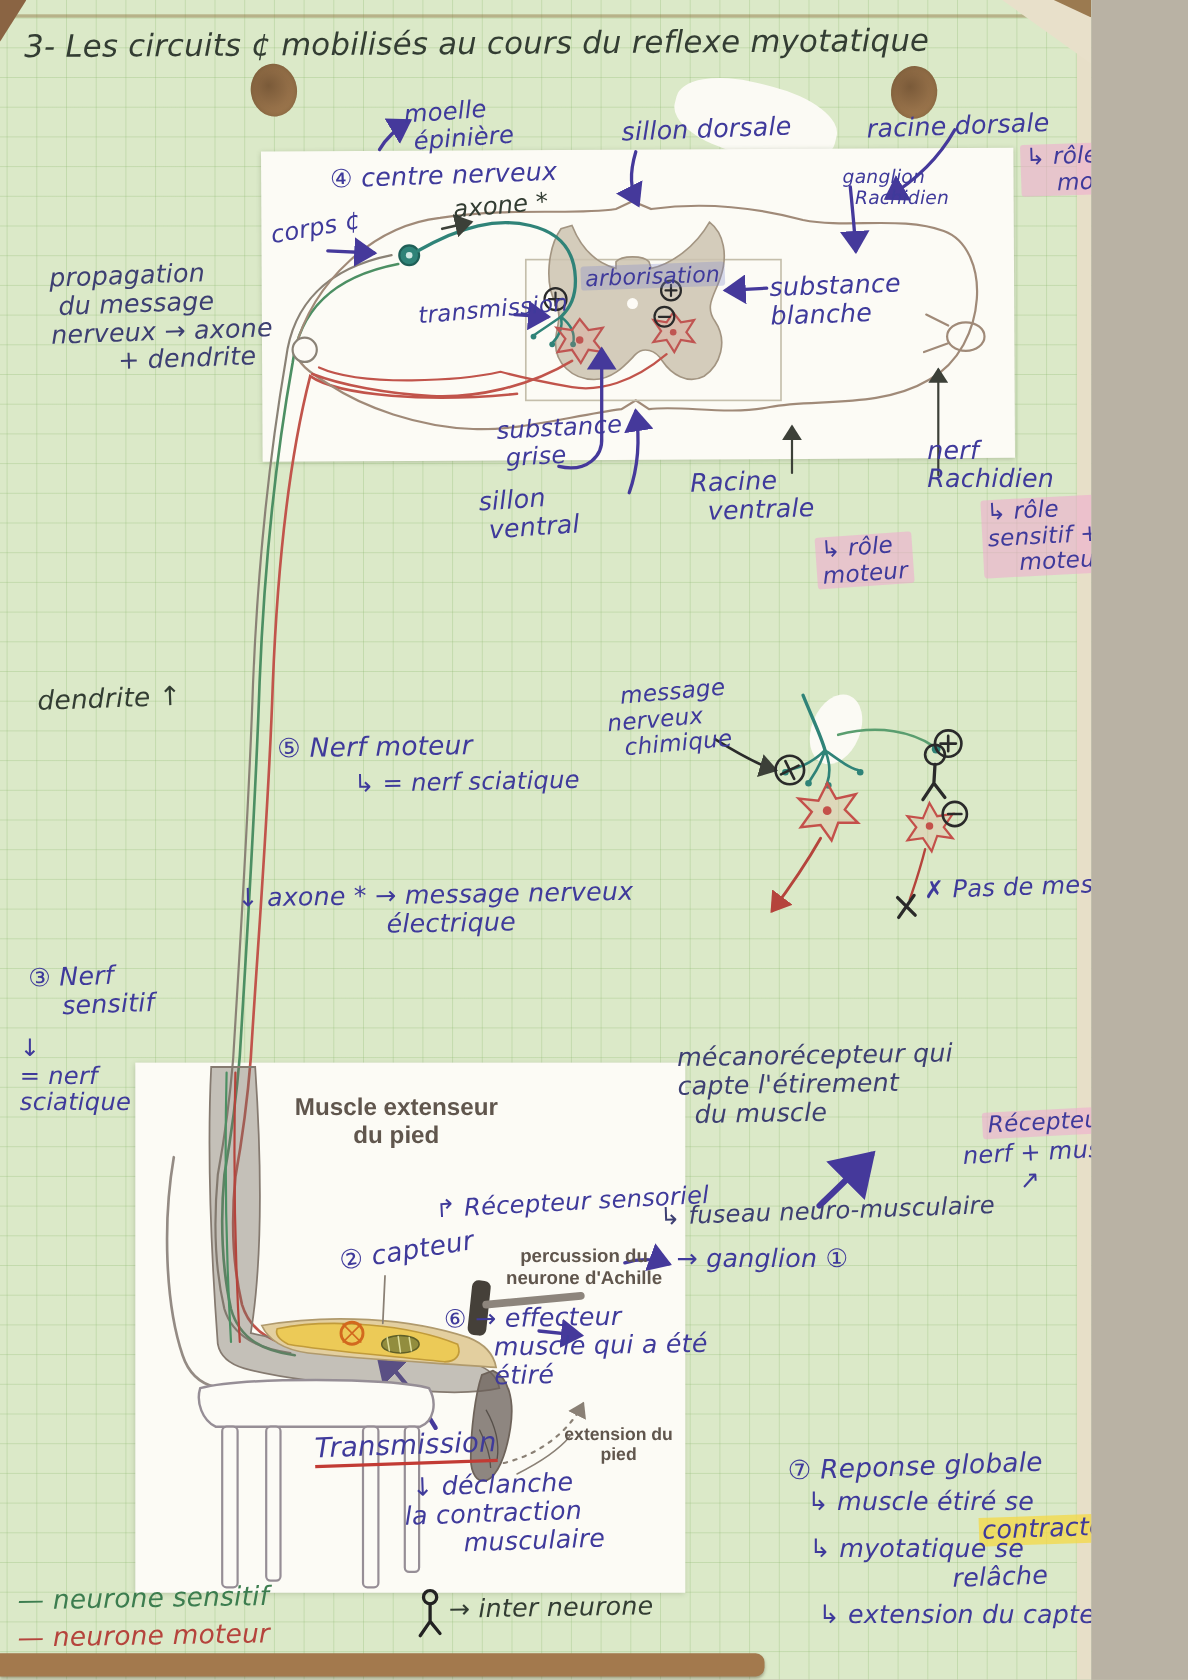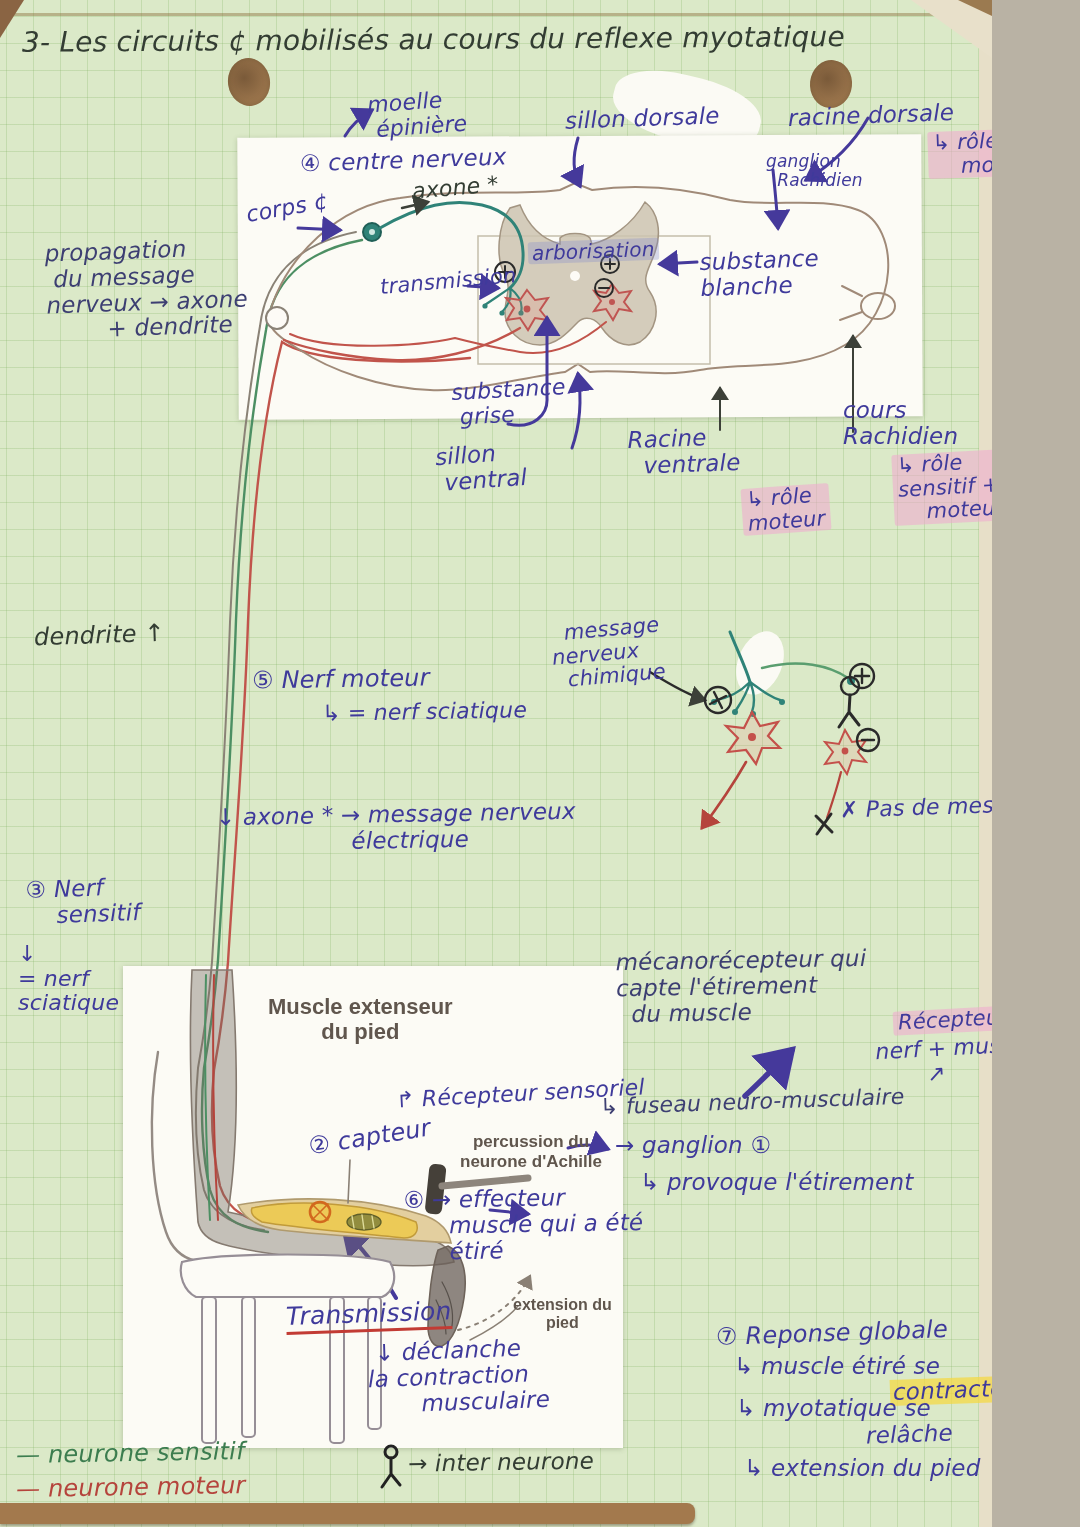--- a/index.html
+++ b/index.html
@@ -213,21 +213,21 @@
   <div class="lbl hw ink" style="left:380px;top:270px;font-size:21px;transform:rotate(-5deg)">transmission</div>
   <div class="lbl hw ink bluebox" style="left:528px;top:240px;font-size:20px;transform:rotate(-2deg)">arborisation</div>
   <div class="lbl hw ink" style="left:452px;top:378px;font-size:22px;transform:rotate(-3deg)">substance
  grise</div>
   <div class="lbl hw ink" style="left:436px;top:442px;font-size:23px;transform:rotate(-4deg)">sillon
  ventral</div>
   <div class="lbl hw ink" style="left:628px;top:426px;font-size:23px;transform:rotate(-2deg)">Racine
   ventrale</div>
   <div class="lbl hw ink pink" style="left:742px;top:486px;font-size:21px;transform:rotate(-4deg)">↳ rôle
 moteur</div>
-  <div class="lbl hw ink" style="left:843px;top:398px;font-size:23px">cours
+  <div class="lbl hw ink" style="left:843px;top:398px;font-size:23px">nerf
 Rachidien</div>
   <div class="lbl hw ink pink" style="left:893px;top:452px;font-size:21px;transform:rotate(-3deg)">↳ rôle
 sensitif +
     moteur</div>
 
   <div class="lbl hw ink2" style="left:46px;top:238px;font-size:23px;transform:rotate(-2deg)">propagation
  du message
 nerveux → axone
         + dendrite</div>
   <div class="lbl hw dark" style="left:34px;top:622px;font-size:24px;transform:rotate(-2deg)">dendrite ↑</div>
@@ -253,37 +253,36 @@
   <div class="lbl hw ink pink" style="left:893px;top:1008px;font-size:21px;transform:rotate(-3deg)">Récepteur =</div>
   <div class="lbl hw ink" style="left:876px;top:1036px;font-size:22px;transform:rotate(-3deg)">nerf + muscle
        ↗</div>
 
   <div class="lbl hw ink" style="left:396px;top:1082px;font-size:22px;transform:rotate(-3deg)">↱ Récepteur sensoriel</div>
   <div class="lbl hw ink2" style="left:600px;top:1090px;font-size:22px;transform:rotate(-2deg)">↳ fuseau neuro-musculaire</div>
   <div class="lbl hw ink" style="left:308px;top:1124px;font-size:24px;transform:rotate(-9deg)">② capteur</div>
   <div class="lbl printed" style="left:460px;top:1132px;font-size:17px">percussion du
 neurone d'Achille</div>
   <div class="lbl hw ink" style="left:615px;top:1133px;font-size:23px">→ ganglion ①</div>
-  <div class="lbl hw ink" style="left:640px;top:1170px;font-size:23px">↳ provoque l'étirement</div>
   <div class="lbl hw ink" style="left:404px;top:1186px;font-size:23px;transform:rotate(-1deg)">⑥ → effecteur
       muscle qui a été
       étiré</div>
   <div class="lbl printed" style="left:268px;top:994px;font-size:22px">Muscle extenseur
 du pied</div>
   <div class="lbl hw ink redline" style="left:286px;top:1300px;font-size:25px;transform:rotate(-2deg)">Transmission</div>
   <div class="lbl printed" style="left:513px;top:1296px;font-size:16px">extension du
 pied</div>
   <div class="lbl hw ink" style="left:368px;top:1338px;font-size:23px;transform:rotate(-2deg)"> ↓ déclanche
 la contraction
        musculaire</div>
 
   <div class="lbl hw ink" style="left:716px;top:1320px;font-size:24px;transform:rotate(-2deg)">⑦ Reponse globale</div>
   <div class="lbl hw ink" style="left:734px;top:1354px;font-size:23px">↳ muscle étiré se</div>
   <div class="lbl hw ink yellow" style="left:890px;top:1378px;font-size:23px;transform:rotate(-2deg)">contracte</div>
   <div class="lbl hw ink" style="left:736px;top:1396px;font-size:23px">↳ myotatique se</div>
   <div class="lbl hw ink" style="left:866px;top:1422px;font-size:23px;transform:rotate(-2deg)">relâche</div>
-  <div class="lbl hw ink" style="left:744px;top:1456px;font-size:23px">↳ extension du pied</div>
+  <div class="lbl hw ink" style="left:744px;top:1456px;font-size:23px">↳ extension du capte</div>
 
   <div class="lbl hw green" style="left:16px;top:1440px;font-size:24px;transform:rotate(-1deg)">— neurone sensitif</div>
   <div class="lbl hw red" style="left:16px;top:1474px;font-size:24px;transform:rotate(-1deg)">— neurone moteur</div>
   <div class="lbl hw dark" style="left:408px;top:1450px;font-size:23px;transform:rotate(-1deg)">→ inter neurone</div>
 
 </div>
 
 </body></html>

